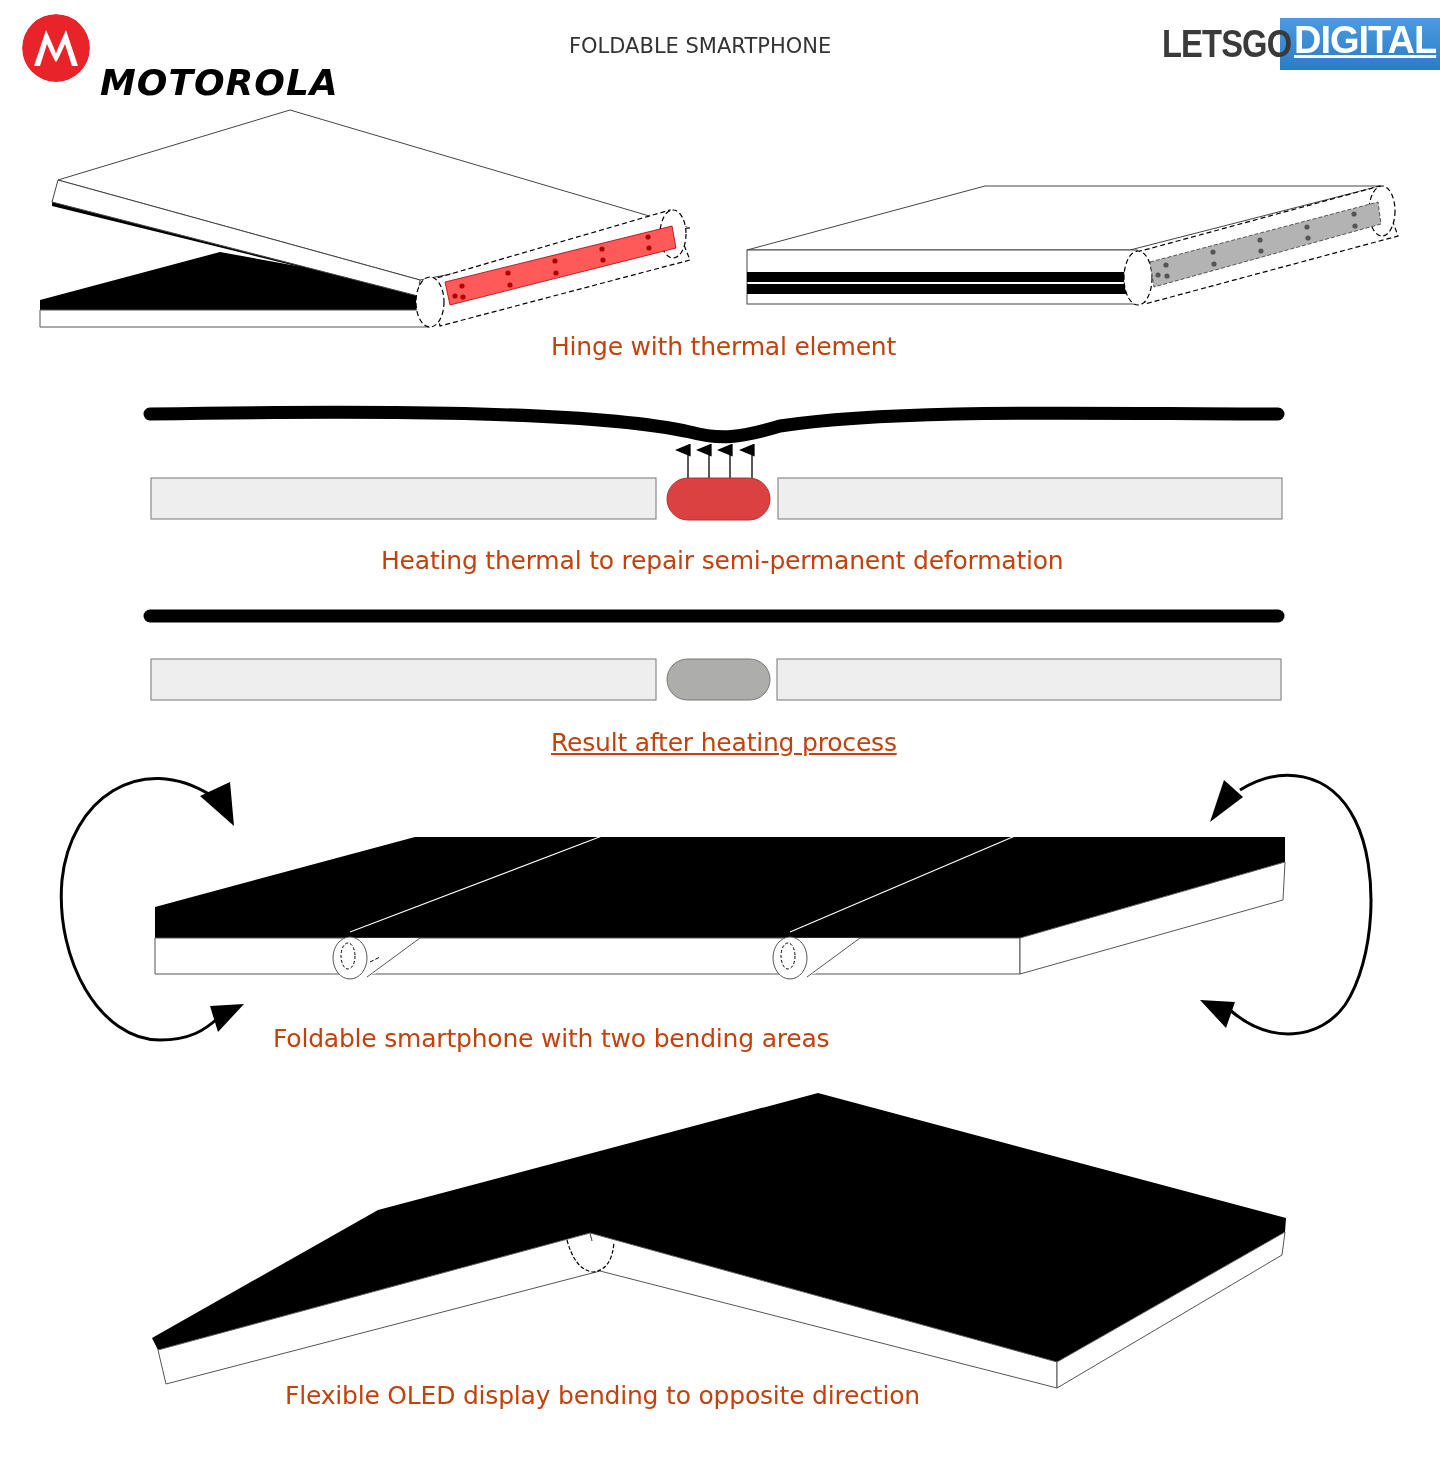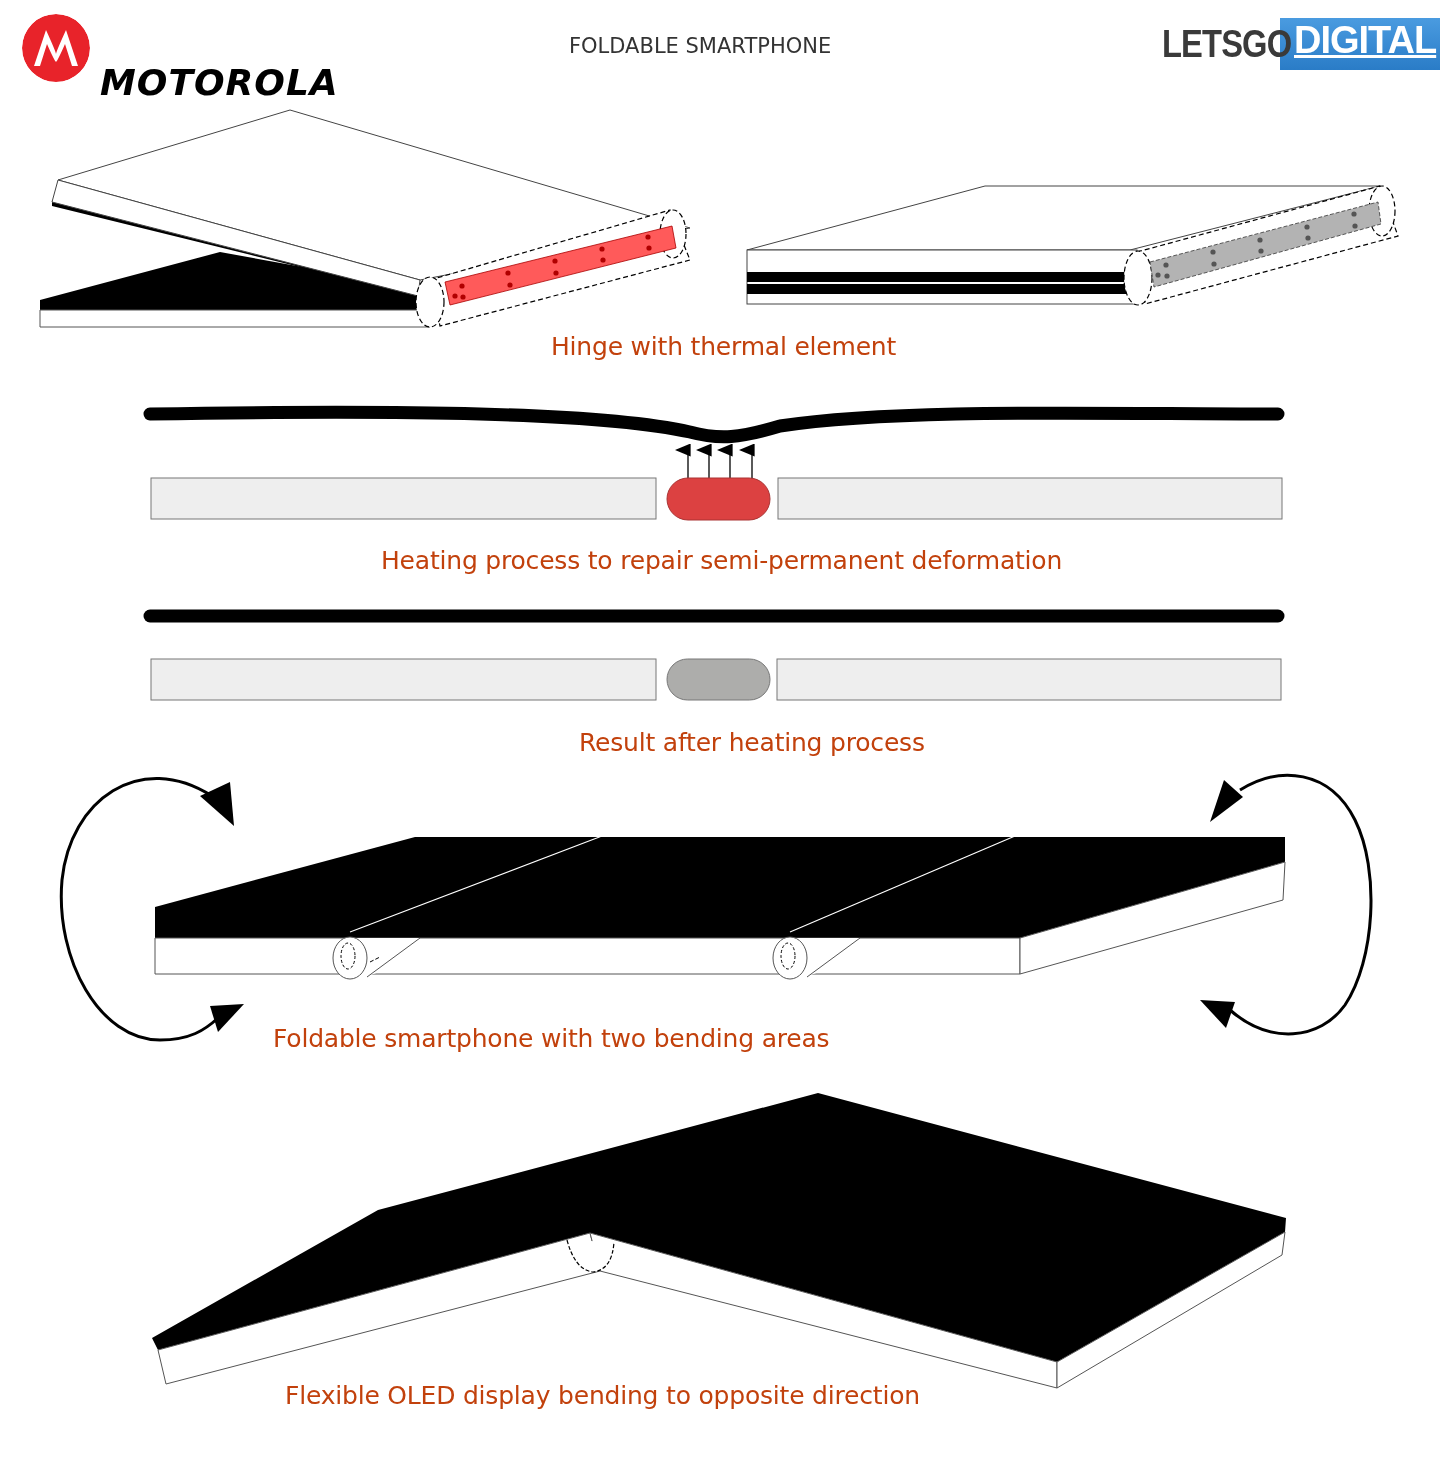--- a/index.html
+++ b/index.html
@@ -149,16 +149,16 @@
   <g>
     <path d="M152 1338 L378 1210 L818 1093 L1286 1218 L1285 1232 L1057 1362 L590 1233 L158 1350 Z" fill="#000"></path>
     <path d="M158 1350 L590 1233 L600 1271 L166 1384 Z" fill="#fff" stroke="#555" stroke-width="1"></path>
     <path d="M590 1233 L1057 1362 L1057 1388 L600 1271 Z" fill="#fff" stroke="#555" stroke-width="1"></path>
     <path d="M1057 1362 L1285 1232 L1282 1255 L1057 1388 Z" fill="#fff" stroke="#555" stroke-width="1"></path>
     <path d="M567 1240 Q 575 1270 593 1272 Q 612 1270 614 1242" fill="#fff" stroke="#000" stroke-width="1.2" stroke-dasharray="4 2"></path>
   </g>
 </svg>
 
 <div class="caption" style="left:551px; top:332px;">Hinge with thermal element</div>
-<div class="caption" style="left:381px; top:546px;">Heating process to repair semi-permanent deformation</div>
-<div class="caption" style="left:579px; top:728px;">Result after heating process</div>
+<div class="caption" style="left:381px; top:546px;">Heating thermal to repair semi-permanent deformation</div>
+<div class="caption" style="left:551px; top:728px;text-decoration:underline;">Result after heating process</div>
 <div class="caption" style="left:273px; top:1024px;">Foldable smartphone with two bending areas</div>
 <div class="caption" style="left:285px; top:1381px;">Flexible OLED display bending to opposite direction</div>
 
 </body></html>

